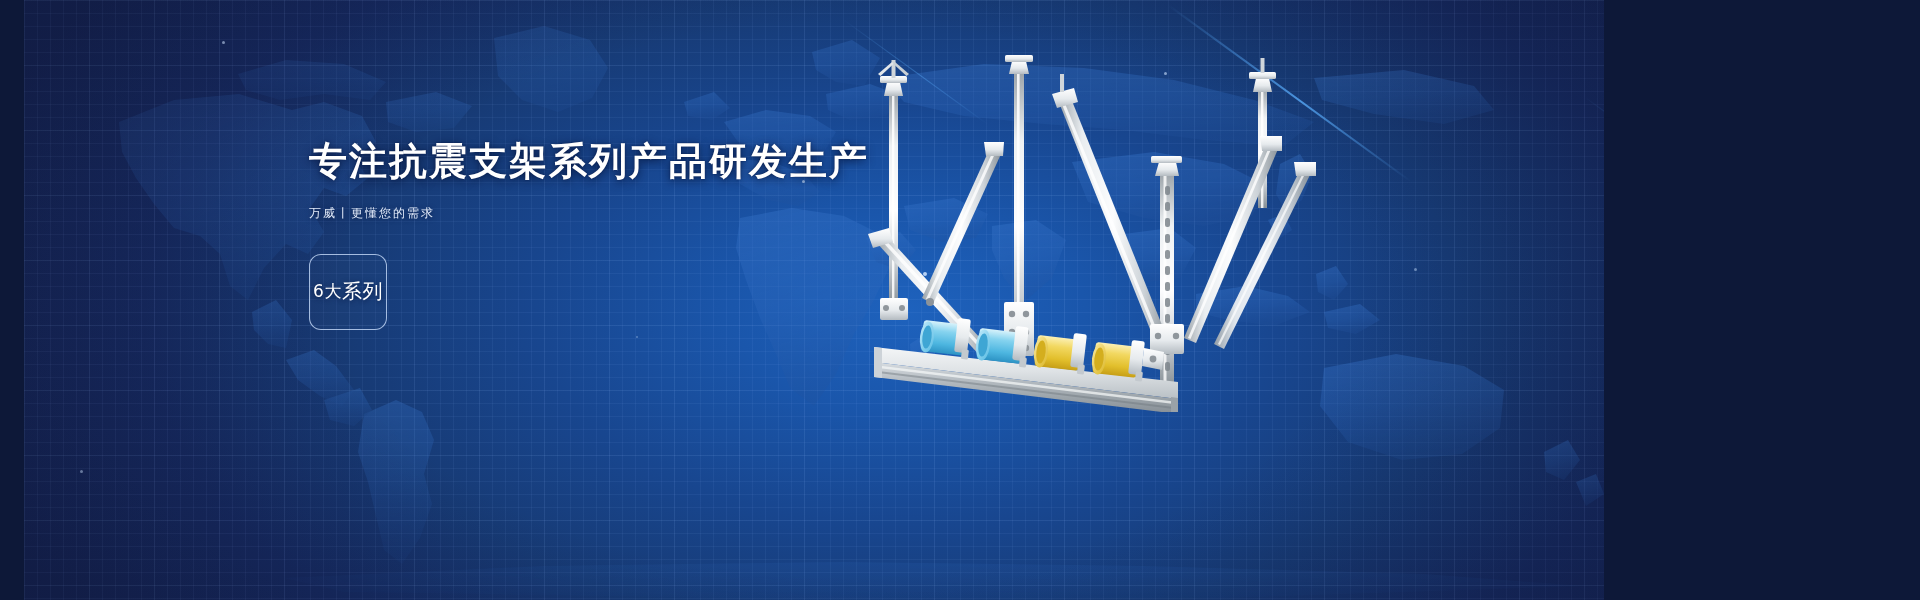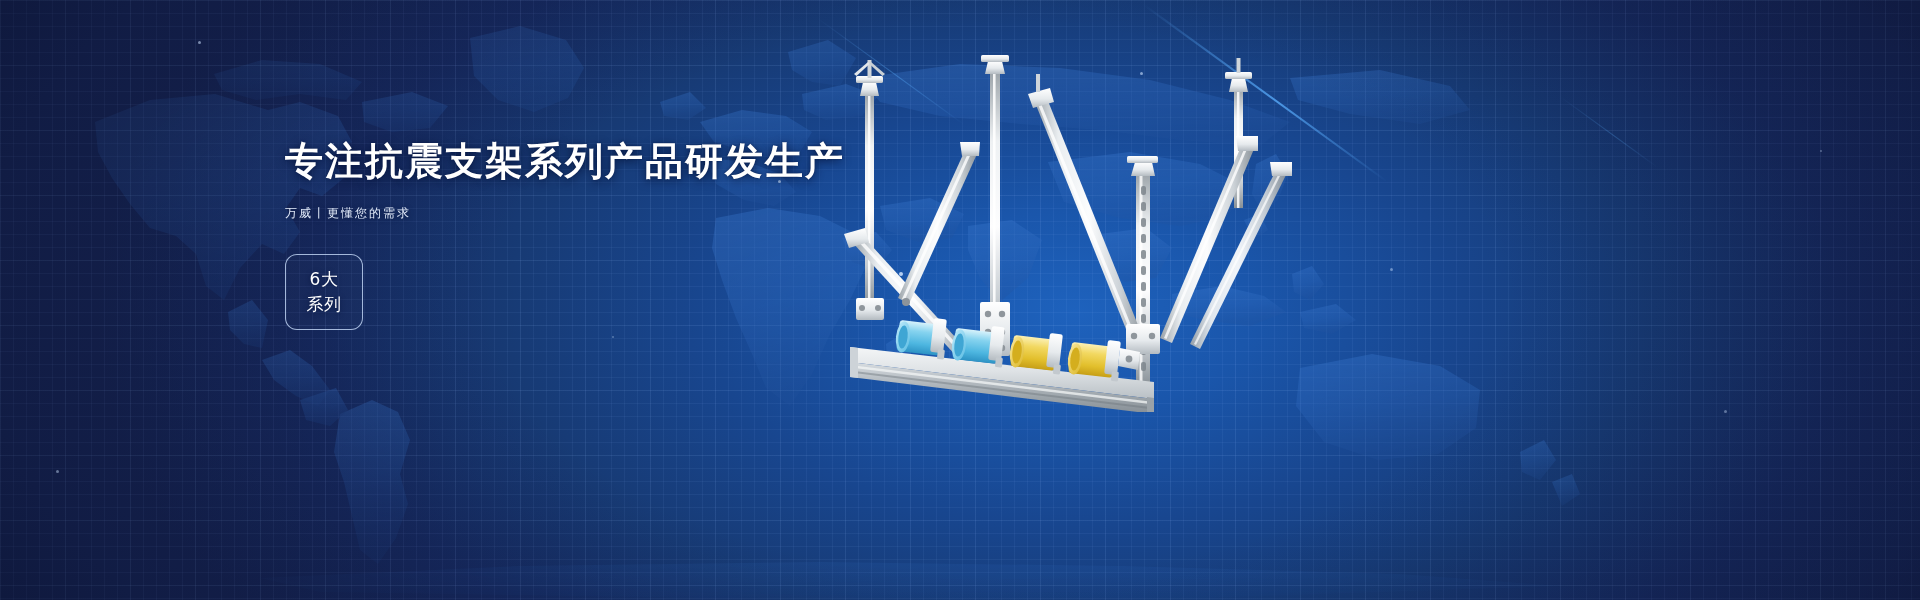--- a/index.html
+++ b/index.html
@@ -5,23 +5,24 @@
 <style>
   * { margin:0; padding:0; box-sizing:border-box; }
   html,body { background:#0d1838; }
   body {
     font-family:"DejaVu Sans","Liberation Sans",sans-serif;
     width:1920px; height:600px; overflow:hidden;
   }
 
   .banner{
     position:relative;
-    width:1920px; height:600px;
+    width:1580px; height:600px;
     overflow:hidden;
     background:#16265e;
+    margin-left:24px;
   }
 
   
   .bg-base{
     position:absolute; inset:0;
     background:
       radial-gradient(ellipse 980px 560px at 56% 52%, #1e62bd 0%, #1a56ab 18%, #18468f 38%, #173a74 58%, #16295f 78%, #152250 100%),
       linear-gradient(180deg,#16255b 0%,#17275e 50%,#111c44 100%);
   }
   .bg-vignette{
@@ -92,29 +93,29 @@
   .badges{
     margin-top:32px;
     display:flex;
     gap:28px;
   }
   .badge{
     width:78px; height:76px;
     border:1px solid rgba(205,225,255,.78);
     border-radius:12px;
     display:flex;
-    flex-direction:column;
+    flex-direction:row;
     align-items:center;
     justify-content:center;
     color:#ffffff;
     text-shadow:0 1px 5px rgba(5,18,55,.75);
     background:rgba(255,255,255,.015);
   }
   .badge .l1{ font-size:17px; line-height:1.45; letter-spacing:.5px; white-space:nowrap; }
-  .badge .l2{ font-size:17px; line-height:1.45; letter-spacing:.5px; white-space:nowrap; }
+  .badge .l2{ font-size:20px; line-height:1.45; letter-spacing:.5px; white-space:nowrap; }
 </style>
 </head>
 <body>
 
 <div class="banner">
 
   <div class="bg-base"></div>
   <div class="bg-grid"></div>
   <div class="bg-grid2"></div>
 

